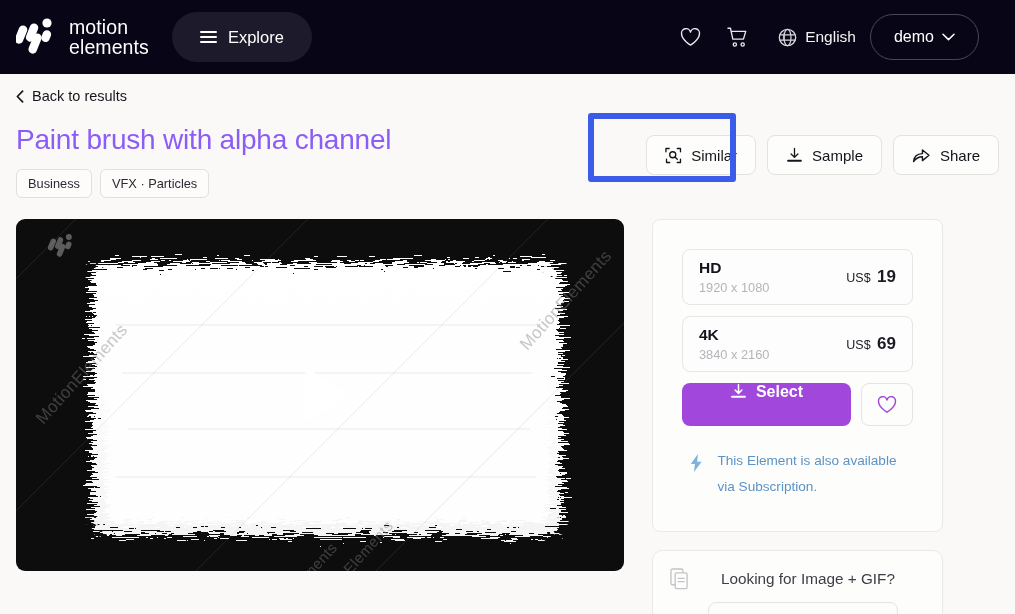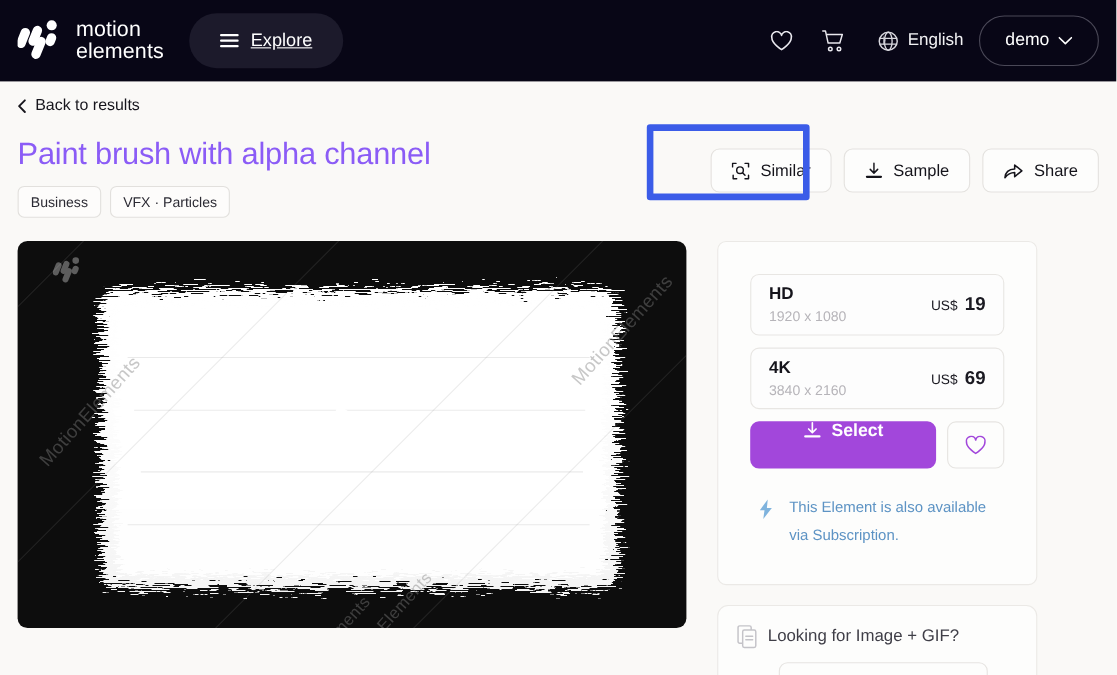--- a/index.html
+++ b/index.html
@@ -10,21 +10,21 @@
     font-family: "Liberation Sans", sans-serif;
     -webkit-font-smoothing: antialiased;
   }
 
   
   .header {
     height: 74px;
     background: #080616;
     display: flex;
     align-items: center;
-    padding: 0 16px 0 16px;
+    padding: 0 36px 0 16px;
     position: relative;
   }
   .logo-wrap { display: flex; align-items: center; gap: 9px; }
   .logo-mark { width: 44px; height: 40px; flex: none; }
   .logo-text {
     color: #ffffff;
     font-size: 19.5px;
     line-height: 20px;
     font-weight: 400;
     letter-spacing: .1px;
@@ -38,21 +38,20 @@
     border: none;
     border-radius: 26px;
     color: #fff;
     font-size: 16.5px;
     font-family: "Liberation Sans", sans-serif;
     display: flex;
     align-items: center;
     gap: 11px;
     padding: 0 28px;
     cursor: pointer;
-    text-decoration: underline;
   }
   .burger { display: flex; flex-direction: column; gap: 3.5px; width: 17px; }
   .burger i { display: block; height: 1.8px; background: #fff; border-radius: 1px; }
 
   .header-right {
     margin-left: auto;
     display: flex;
     align-items: center;
     gap: 0;
   }
@@ -246,21 +245,21 @@
     cursor: pointer;
   }
 
   .gif-card {
     border: 1px solid #ebe9e6;
     border-radius: 10px;
     background: #fdfdfc;
     padding: 17px;
     margin-top: 18px;
   }
-  .gif-head { display: flex; align-items: center; gap: 7px; }
+  .gif-head { display: flex; align-items: center; gap: 30px; }
   .gif-title { font-size: 15.3px; color: #3f3e47; }
   .gif-btn {
     margin: 12px 0 0 38px;
     height: 38px;
     border: 1px solid #e6e4e1;
     background: #fdfdfc;
     border-radius: 8px;
     display: flex; align-items: center; justify-content: center;
     font-size: 14px; color: #1b1a22;
     font-family: "Liberation Sans", sans-serif;

